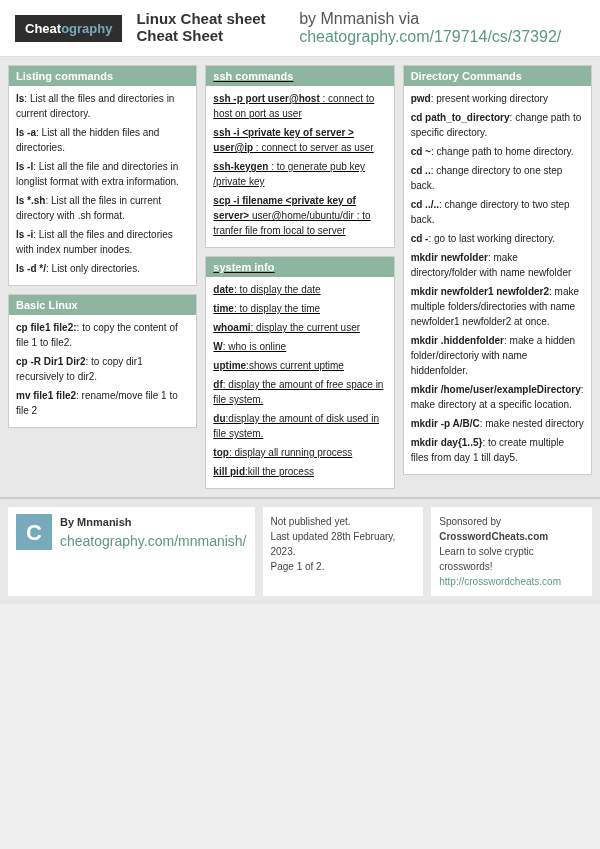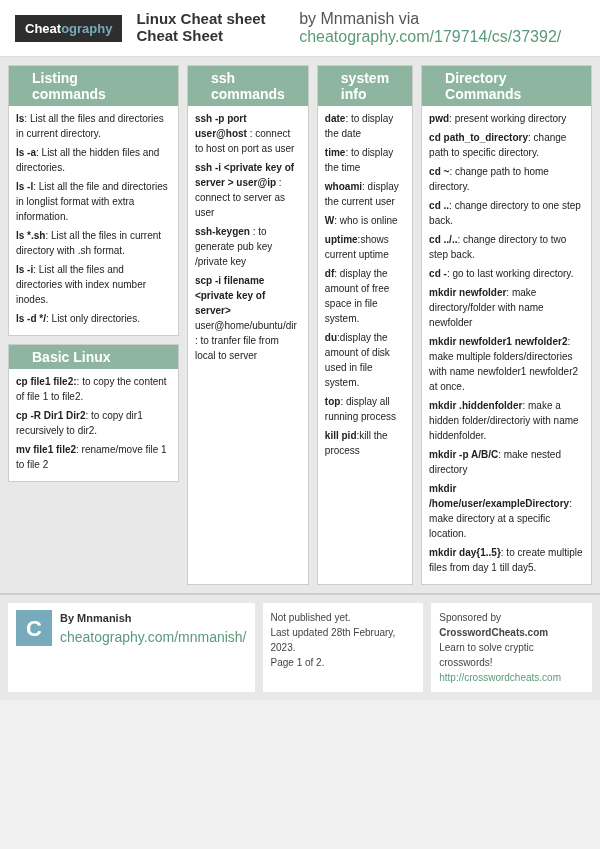--- a/index.html
+++ b/index.html
@@ -64,22 +64,22 @@
     }
 
     .section {
       background: #fff;
       border: 1px solid #ccc;
     }
     .section-header {
       background: #8db5a0;
       color: #fff;
       font-weight: bold;
-      font-size: 14px;
-      padding: 4px 23px;
+      font-size: 11px;
+      padding: 4px 7px;
     }
     .section-body {
       padding: 5px 7px;
       font-size: 10px;
       line-height: 1.5;
       color: #222;
     }
     .section-body p {
       margin-bottom: 4px;
     }
@@ -179,21 +179,21 @@
       <div class="section">
         <div class="section-header">Basic Linux</div>
         <div class="section-body">
           <p><span class="cmd">cp file1 file2:</span>: to copy the content of file 1 to file2.</p>
           <p><span class="cmd">cp -R Dir1 Dir2</span>: to copy dir1 recursively to dir2.</p>
           <p><span class="cmd">mv file1 file2</span>: rename/move file 1 to file 2</p>
         </div>
       </div>
     </div>
 
-    <div style="display:flex;flex-direction:row;gap:8px;">
+    <div style="display:flex;flex-direction:column;gap:8px;text-decoration:underline;">
 
       <div class="section">
         <div class="section-header">ssh commands</div>
         <div class="section-body">
           <p><span class="cmd">ssh -p port user@host</span> : connect to host on port as user</p>
           <p><span class="cmd">ssh -i &lt;private key of server &gt; user@ip</span> : connect to server as user</p>
           <p><span class="cmd">ssh-keygen</span> : to generate pub key /private key</p>
           <p><span class="cmd">scp -i filename &lt;private key of server&gt;</span> user@home/ubuntu/dir : to tranfer file from local to server</p>
         </div>
       </div>
@@ -220,22 +220,22 @@
         <div class="section-body">
           <p><span class="cmd">pwd</span>: present working directory</p>
           <p><span class="cmd">cd path_to_directory</span>: change path to specific directory.</p>
           <p><span class="cmd">cd ~</span>: change path to home directory.</p>
           <p><span class="cmd">cd ..</span>: change directory to one step back.</p>
           <p><span class="cmd">cd ../..</span>: change directory to two step back.</p>
           <p><span class="cmd">cd -</span>: go to last working directory.</p>
           <p><span class="cmd">mkdir newfolder</span>: make directory/folder with name newfolder</p>
           <p><span class="cmd">mkdir newfolder1 newfolder2</span>: make multiple folders/directories with name newfolder1 newfolder2 at once.</p>
           <p><span class="cmd">mkdir .hiddenfolder</span>: make a hidden folder/directoriy with name hiddenfolder.</p>
+          <p><span class="cmd">mkdir /home/user/exampleDirectory</span>: make directory at a specific location.</p>
           <p><span class="cmd">mkdir -p A/B/C</span>: make nested directory</p>
-          <p><span class="cmd">mkdir /home/user/exampleDirectory</span>: make directory at a specific location.</p>
           <p><span class="cmd">mkdir day{1..5}</span>: to create multiple files from day 1 till day5.</p>
         </div>
       </div>
     </div>
 
   </div>
 
   <div class="footer">
     <div class="footer-col footer-logo">
       <div class="footer-c">

